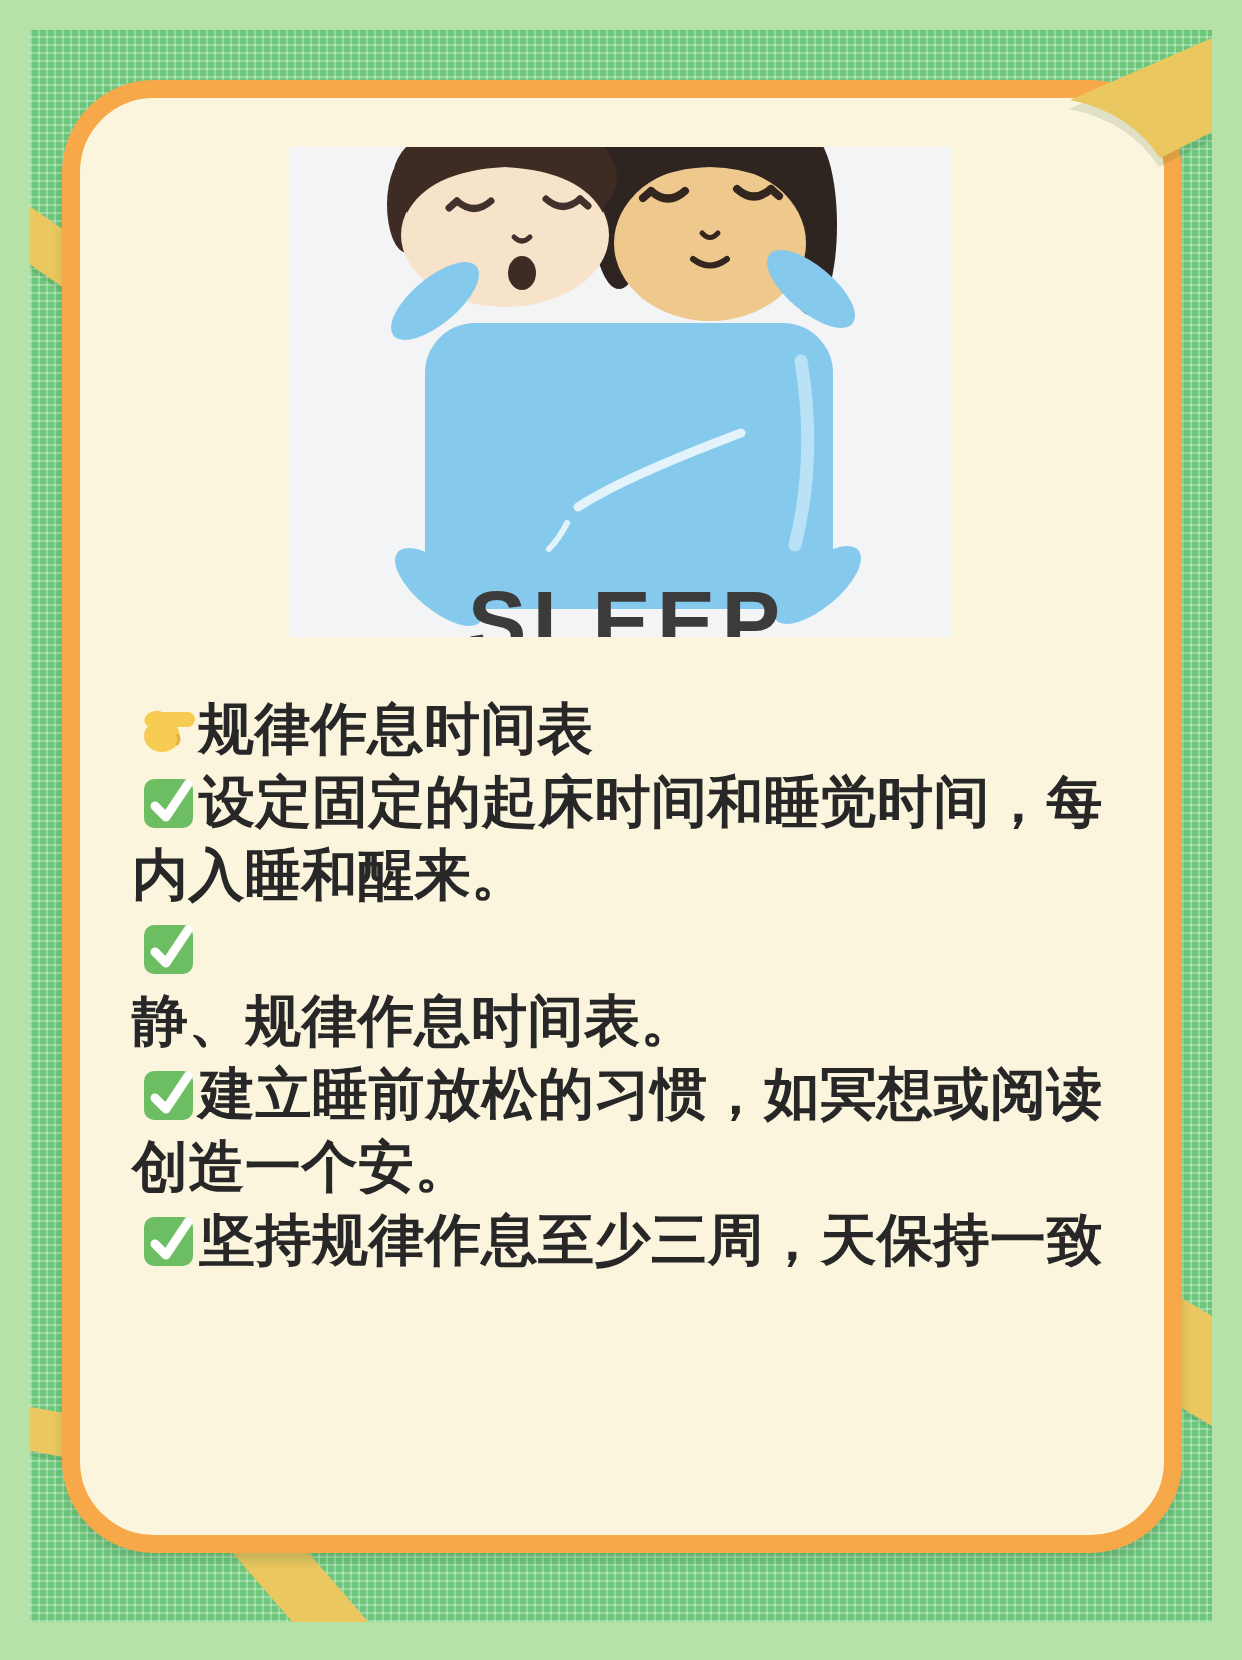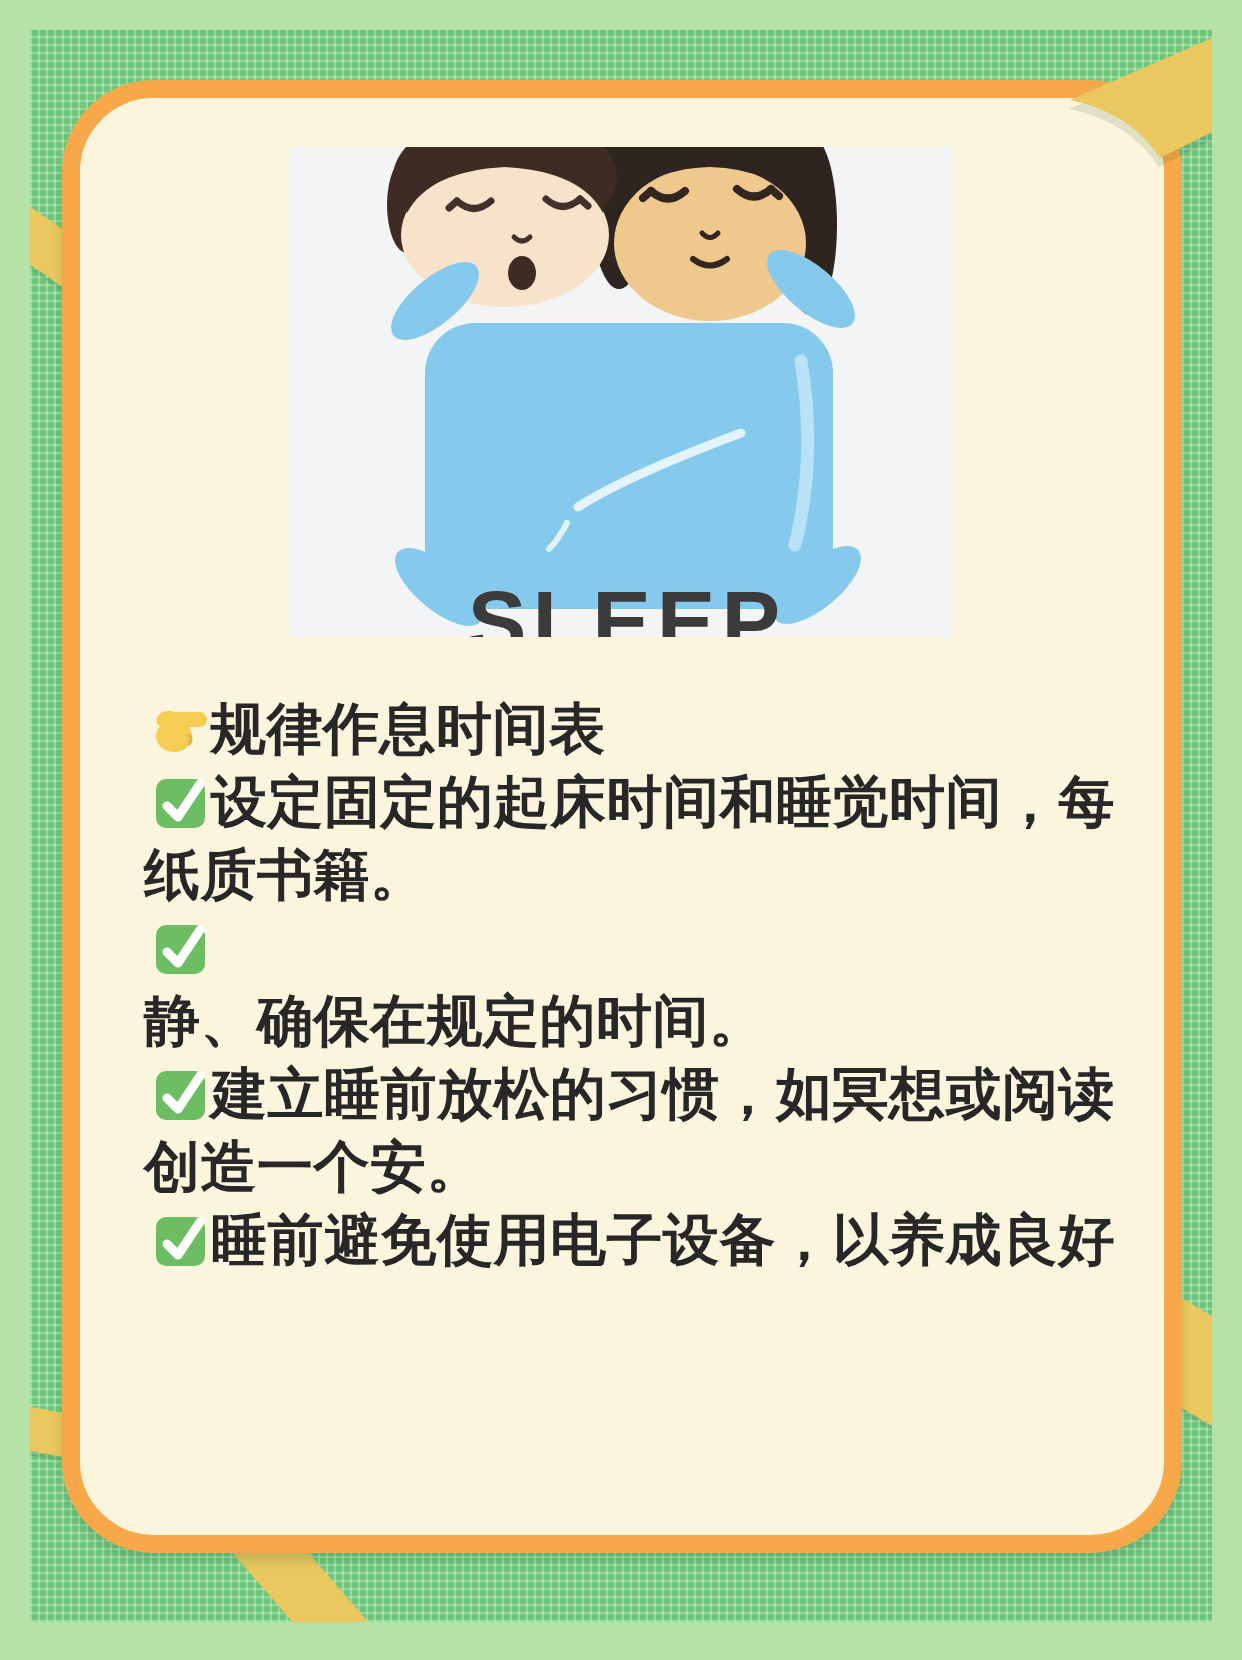--- a/index.html
+++ b/index.html
@@ -12,21 +12,21 @@
       repeating-linear-gradient(0deg, rgba(255,255,255,0.30) 0 2px, transparent 2px 8px),
       repeating-linear-gradient(90deg, rgba(255,255,255,0.30) 0 2px, transparent 2px 8px);}
   .deco{position:absolute;left:0;top:0;width:1242px;height:1660px;pointer-events:none;}
   .deco-under{z-index:2;}
   .card{position:absolute;left:62px;top:80px;width:1120px;height:1473px;box-sizing:border-box;
         background:#fbf5de;border:18px solid #f7a94a;border-radius:92px;z-index:3;
         box-shadow:0 8px 10px rgba(40,90,45,0.18);}
   .deco-over{z-index:4;}
   .illu{position:absolute;left:289px;top:147px;width:663px;height:490px;z-index:5;overflow:hidden;}
   .illu svg{display:block;}
-  .content{position:absolute;left:144px;top:692px;width:1030px;z-index:5;}
+  .content{position:absolute;left:132px;top:692px;width:1030px;z-index:5;}
   .line{height:73px;display:flex;align-items:center;white-space:nowrap;}
   .t{font-size:56px;line-height:1;font-weight:600;color:#272727;letter-spacing:0.5px;}
   .ic{flex:0 0 auto;width:53px;height:53px;margin:0 3px 0 11px;}
   .ic.hand{width:56px;height:52px;margin:0 1px 0 9px;}
   .ic svg{display:block;width:100%;height:100%;}
 </style>
 </head>
 <body>
 
 <div class="page">
@@ -134,36 +134,36 @@
       <span class="ic">
         <svg viewBox="0 0 53 53">
             <rect x="1" y="4" width="49" height="49" rx="10" fill="#6dbe63"></rect>
         <path d="M12,31 L23,42 L45,9" stroke="#ffffff" stroke-width="9" fill="none" stroke-linecap="round" stroke-linejoin="round"></path>
           </svg>
       </span>
       <span class="t">设定固定的起床时间和睡觉时间，每</span>
     </div>
 
     <div class="line">
-      <span class="t">纸质书籍。</span>
+      <span class="t">内入睡和醒来。</span>
     </div>
 
     <div class="line">
       <span class="ic">
         <svg viewBox="0 0 53 53">
             <rect x="1" y="4" width="49" height="49" rx="10" fill="#6dbe63"></rect>
         <path d="M12,31 L23,42 L45,9" stroke="#ffffff" stroke-width="9" fill="none" stroke-linecap="round" stroke-linejoin="round"></path>
           </svg>
       </span>
     </div>
 
 
 
     <div class="line">
-      <span class="t">静、确保在规定的时间。</span>
+      <span class="t">静、规律作息时间表。</span>
     </div>
 
     <div class="line">
       <span class="ic">
         <svg viewBox="0 0 53 53">
             <rect x="1" y="4" width="49" height="49" rx="10" fill="#6dbe63"></rect>
         <path d="M12,31 L23,42 L45,9" stroke="#ffffff" stroke-width="9" fill="none" stroke-linecap="round" stroke-linejoin="round"></path>
           </svg>
       </span>
       <span class="t">建立睡前放松的习惯，如冥想或阅读</span>
@@ -173,18 +173,18 @@
       <span class="t">创造一个安。</span>
     </div>
 
     <div class="line">
       <span class="ic">
         <svg viewBox="0 0 53 53">
             <rect x="1" y="4" width="49" height="49" rx="10" fill="#6dbe63"></rect>
         <path d="M12,31 L23,42 L45,9" stroke="#ffffff" stroke-width="9" fill="none" stroke-linecap="round" stroke-linejoin="round"></path>
           </svg>
       </span>
-      <span class="t">睡前避免使用电子设备，以养成良好</span>
+      <span class="t">坚持规律作息至少三周，天保持一致</span>
     </div>
 
 
   </div>
 </div>
 
 </body></html>

